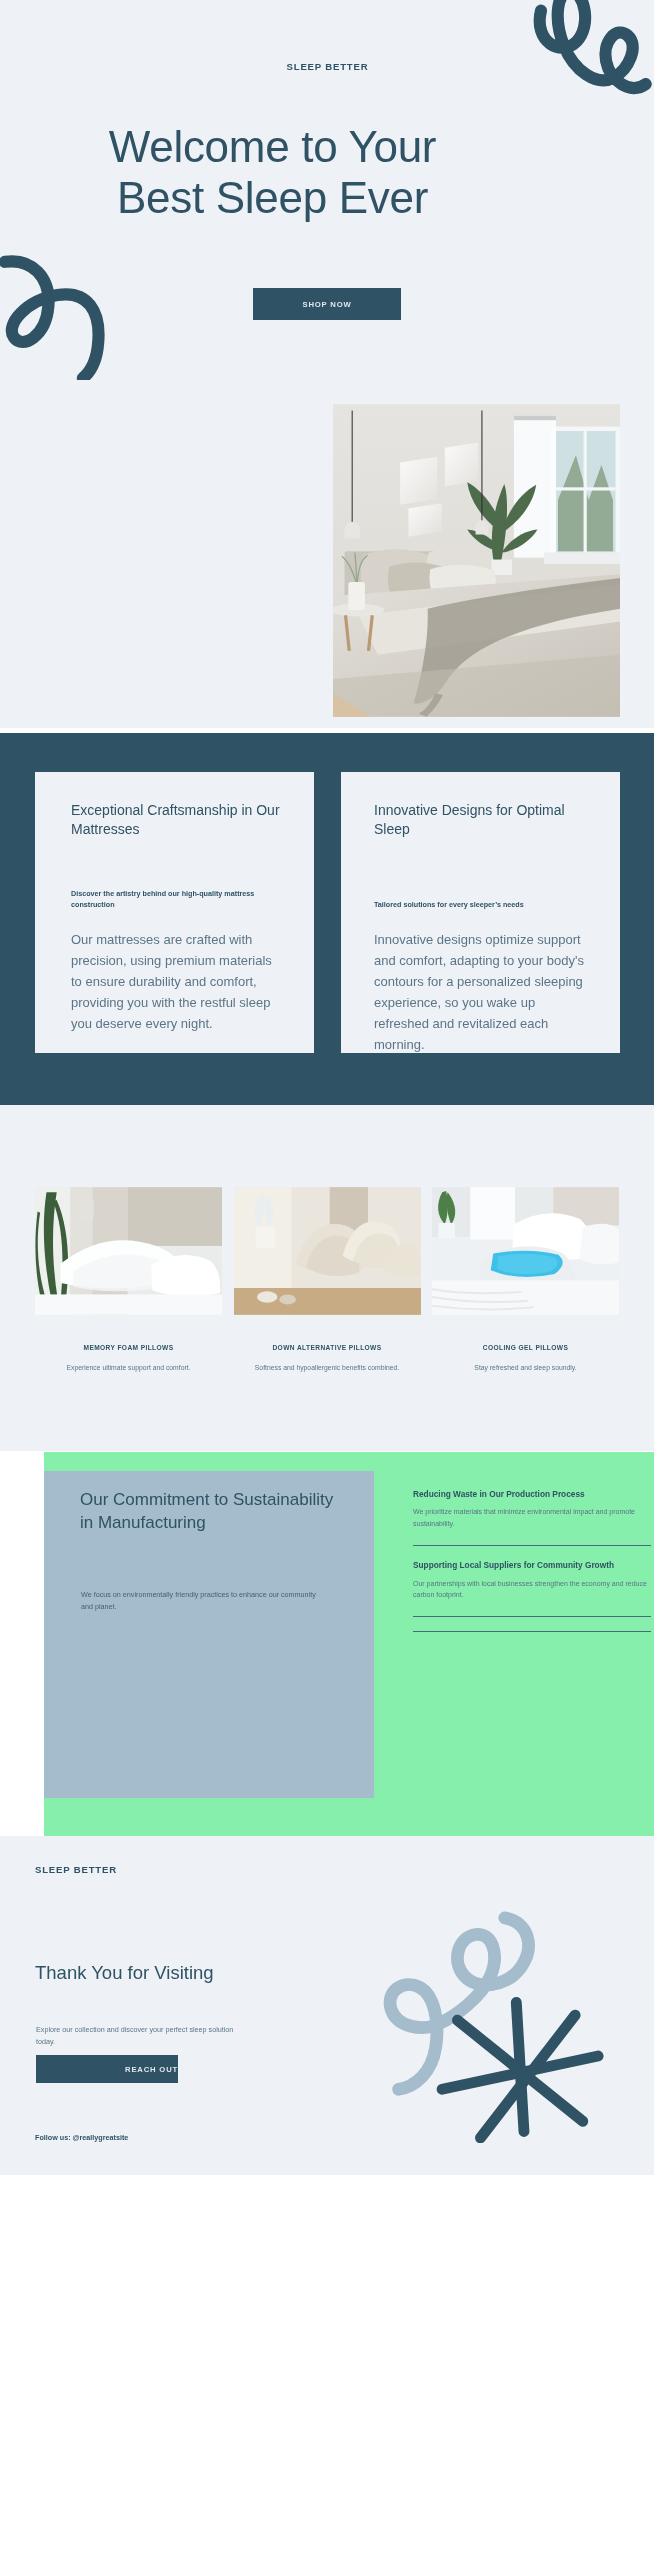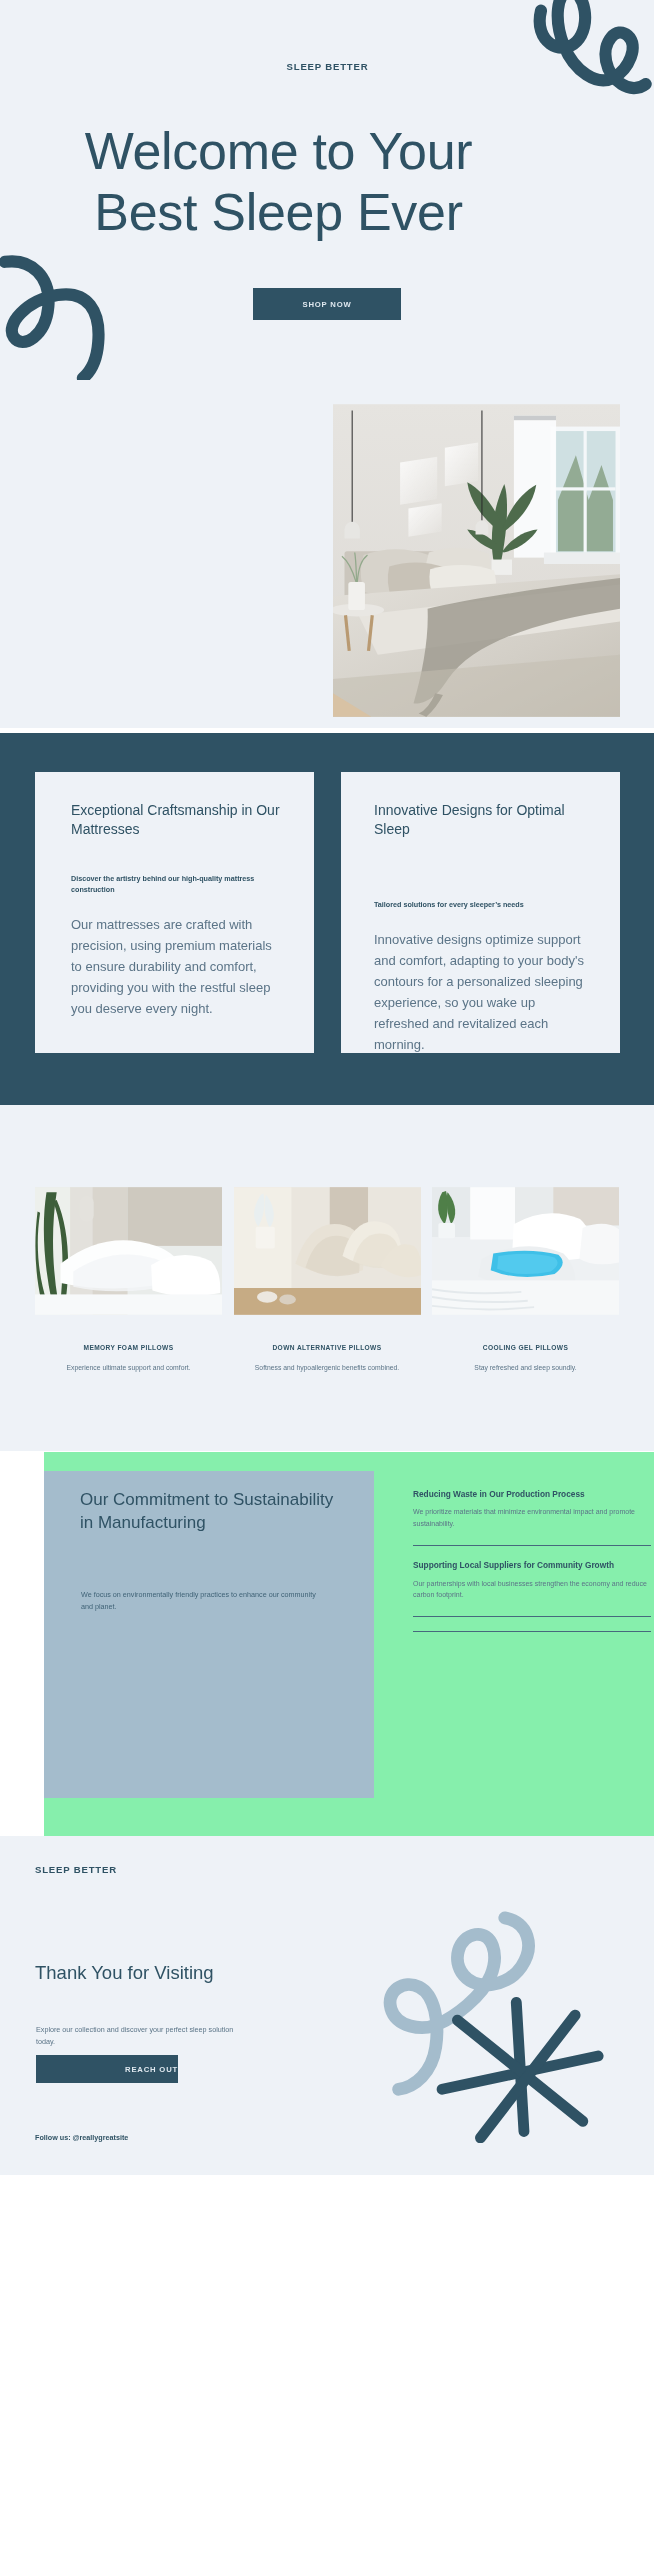--- a/index.html
+++ b/index.html
@@ -22,23 +22,23 @@
     background:#eef2f7;
     overflow:hidden;
   }
   .brand-top {
     position:absolute; top:61px; left:0; width:655px;
     text-align:center;
     font-size:9.6px; font-weight:bold; letter-spacing:0.8px;
     color:#2f5264;
   }
   .hero-title {
-    position:absolute; top:121px; left:16px; width:525px;
+    position:absolute; top:121px; left:10px; width:525px;
     text-align:center;
-    font-size:52px; line-height:1.17; font-weight:400;
+    font-size:44px; line-height:1.17; font-weight:400;
     color:#2f5264; letter-spacing:-0.3px;
   }
   .shop-btn {
     position:absolute; top:288px; left:253px;
     width:148px; height:32px;
     background:#2f5264; color:#dfe8ef;
     border:none; cursor:pointer;
     font-size:7.7px; font-weight:bold; letter-spacing:0.8px;
     font-family:"Liberation Sans", sans-serif;
   }
@@ -66,21 +66,21 @@
     width:655px; height:372px;
     background:#2f5264;
   }
   .dark-card {
     position:absolute; top:772px;
     background:#eef2f7; padding:29px 33px 19px 33px;
   }
   .dark-card.c1 { left:35px; width:279px; height:281px;padding-left:36px; }
   .dark-card.c2 { left:341px; width:279px; height:281px; }
   .dc-title { font-size:14px; line-height:1.33; font-weight:400; color:#2f5264; }
-  .dc-sub   { margin-top:36px; font-size:7.2px; font-weight:bold; line-height:1.5; color:#2f5264; }
+  .dc-sub   { margin-top:51px; font-size:7.2px; font-weight:bold; line-height:1.5; color:#2f5264; }
   .dark-card.c2 .dc-sub { margin-top:62px; }
   .dc-body  { margin-top:18px; font-size:13px; line-height:1.62; color:#5b7487; }
 
   
   .pillows { position:absolute; left:0; top:1105px; width:655px; height:346px; background:#eef2f7; }
   .pil-head {
     position:absolute; top:27px; left:0; width:655px; text-align:center;
     font-size:18px; font-weight:400; color:#2f5264;
   }
   .pil-grid {

